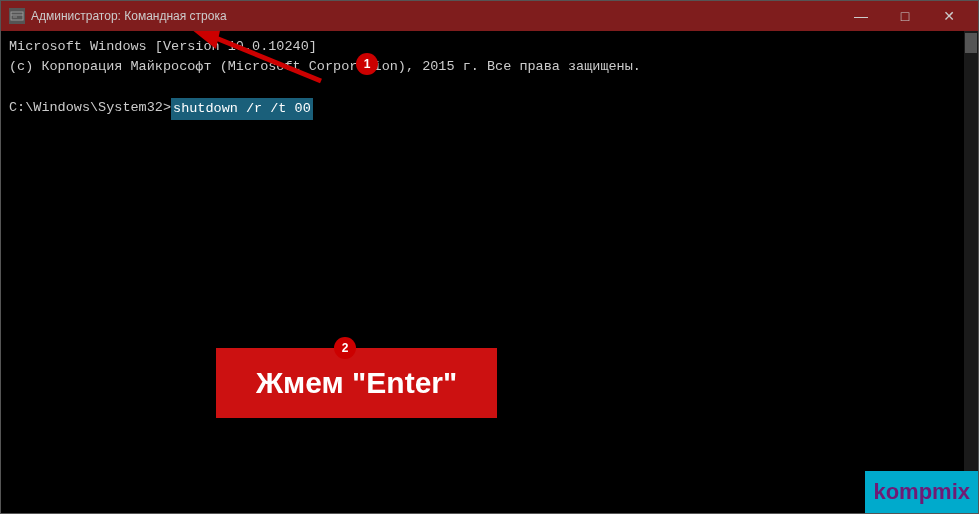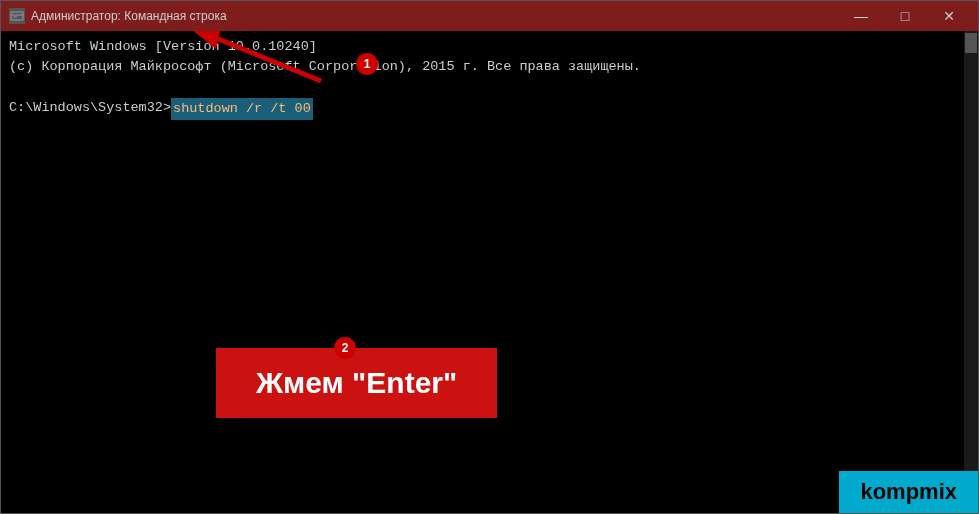--- a/index.html
+++ b/index.html
@@ -94,21 +94,21 @@
       line-height: 1.5;
     }
 
     .cmd-prompt {
       color: #ccc;
       white-space: pre;
     }
 
     .cmd-highlight {
       background: #1a5f7a;
-      color: #fdba74;
+      color: #ffffff;
       padding: 1px 2px;
     }
 
     .arrow-svg {
       position: absolute;
       top: -10px;
       left: 180px;
     }
 
     .circle-badge {
@@ -163,25 +163,25 @@
       cursor: pointer;
       display: block;
     }
 
     
     .watermark {
       position: absolute;
       bottom: 0;
       right: 0;
       background: #00aacc;
-      color: #000000;
+      color: #701a75;
       font-family: Arial, sans-serif;
       font-size: 22px;
       font-weight: bold;
-      padding: 8px 21px;
+      padding: 8px 8px;
     }
 
     
     .scrollbar {
       position: absolute;
       right: 0;
       top: 0;
       width: 14px;
       height: 100%;
       background: #1a1a1a;

